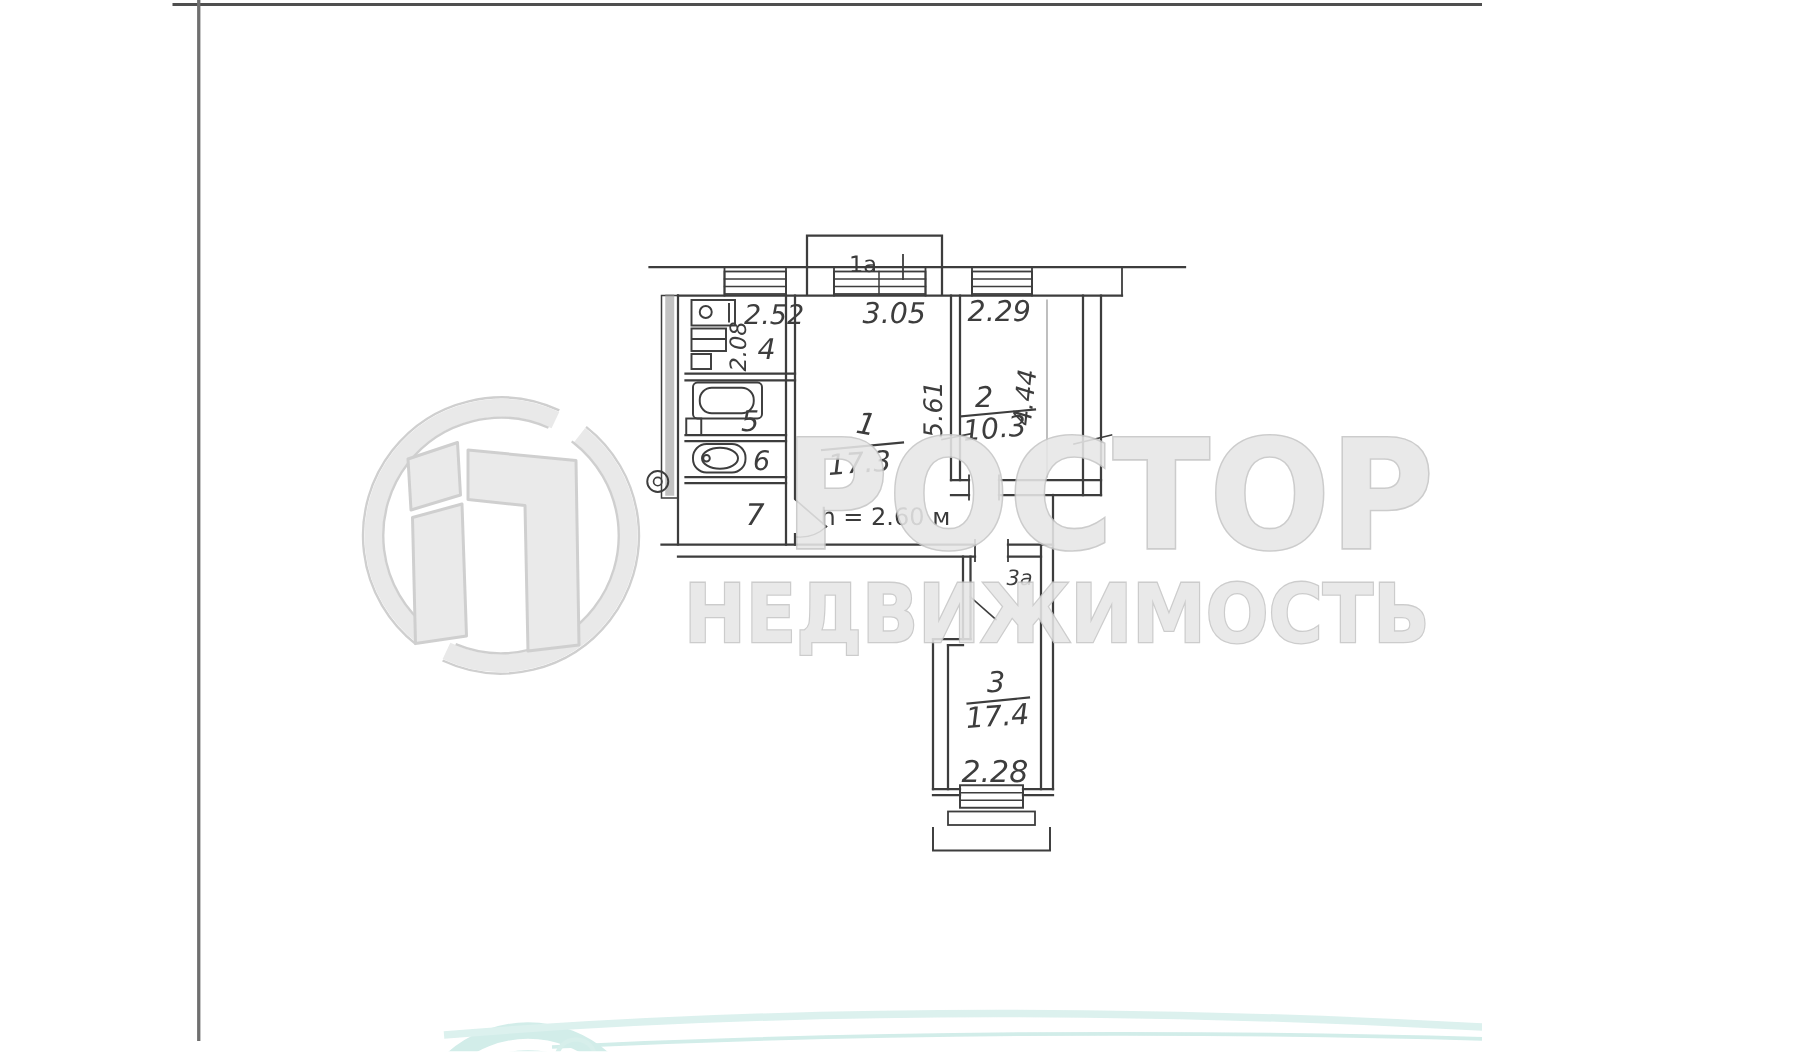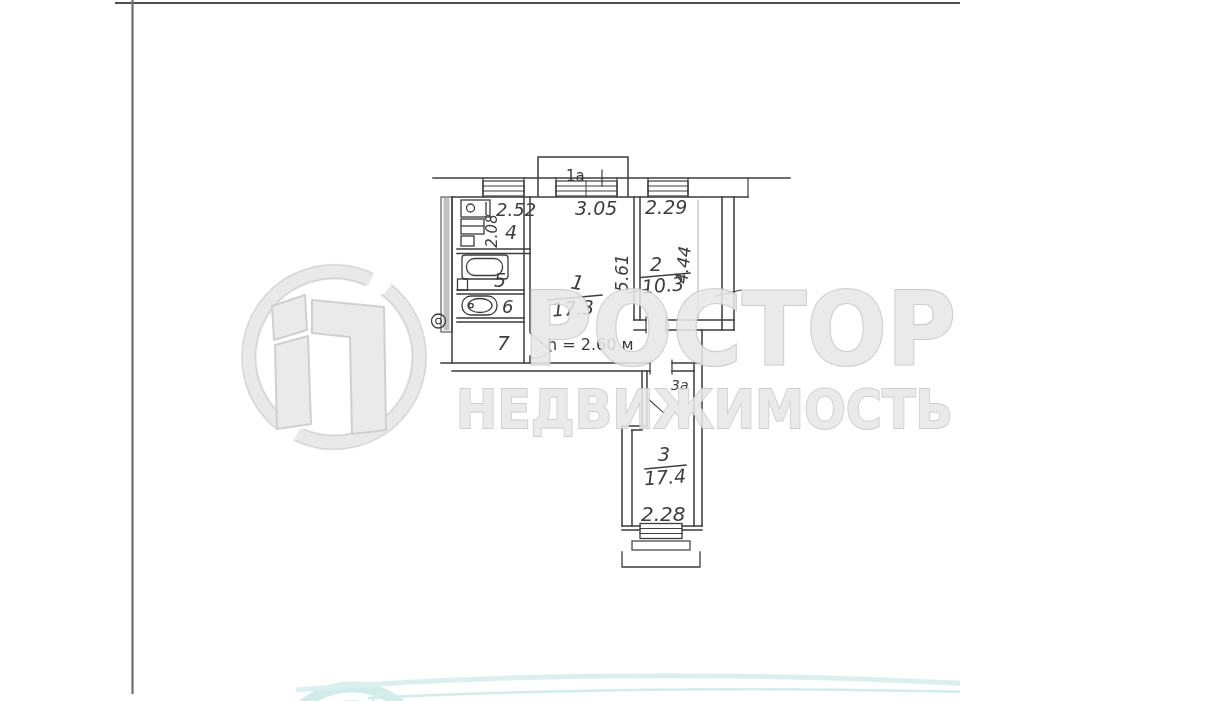--- a/index.html
+++ b/index.html
@@ -1,17 +1,17 @@
 <!DOCTYPE html>
 <html><head>
 <meta charset="utf-8">
 <style>
   html,body{margin:0;padding:0;background:#fff;}
   #stage{position:relative;width:960px;height:701px;background:#ffffff;overflow:hidden;
-         font-family:"DejaVu Sans",sans-serif;}
+         font-family:"DejaVu Sans",sans-serif;padding-left:28px;}
   .layer{position:absolute;left:0;top:0;}
   svg text{font-family:"DejaVu Sans",sans-serif;}
   .plan-num{font-style:italic;fill:#3d3d3d;}
   .plan-note{fill:#3a3a3a;}
   .wm-text{font-weight:bold;fill:#e7e7e7;stroke:#c6c6c6;paint-order:stroke fill;}
 </style>
 </head>
 <body>
 
 <div id="stage">

